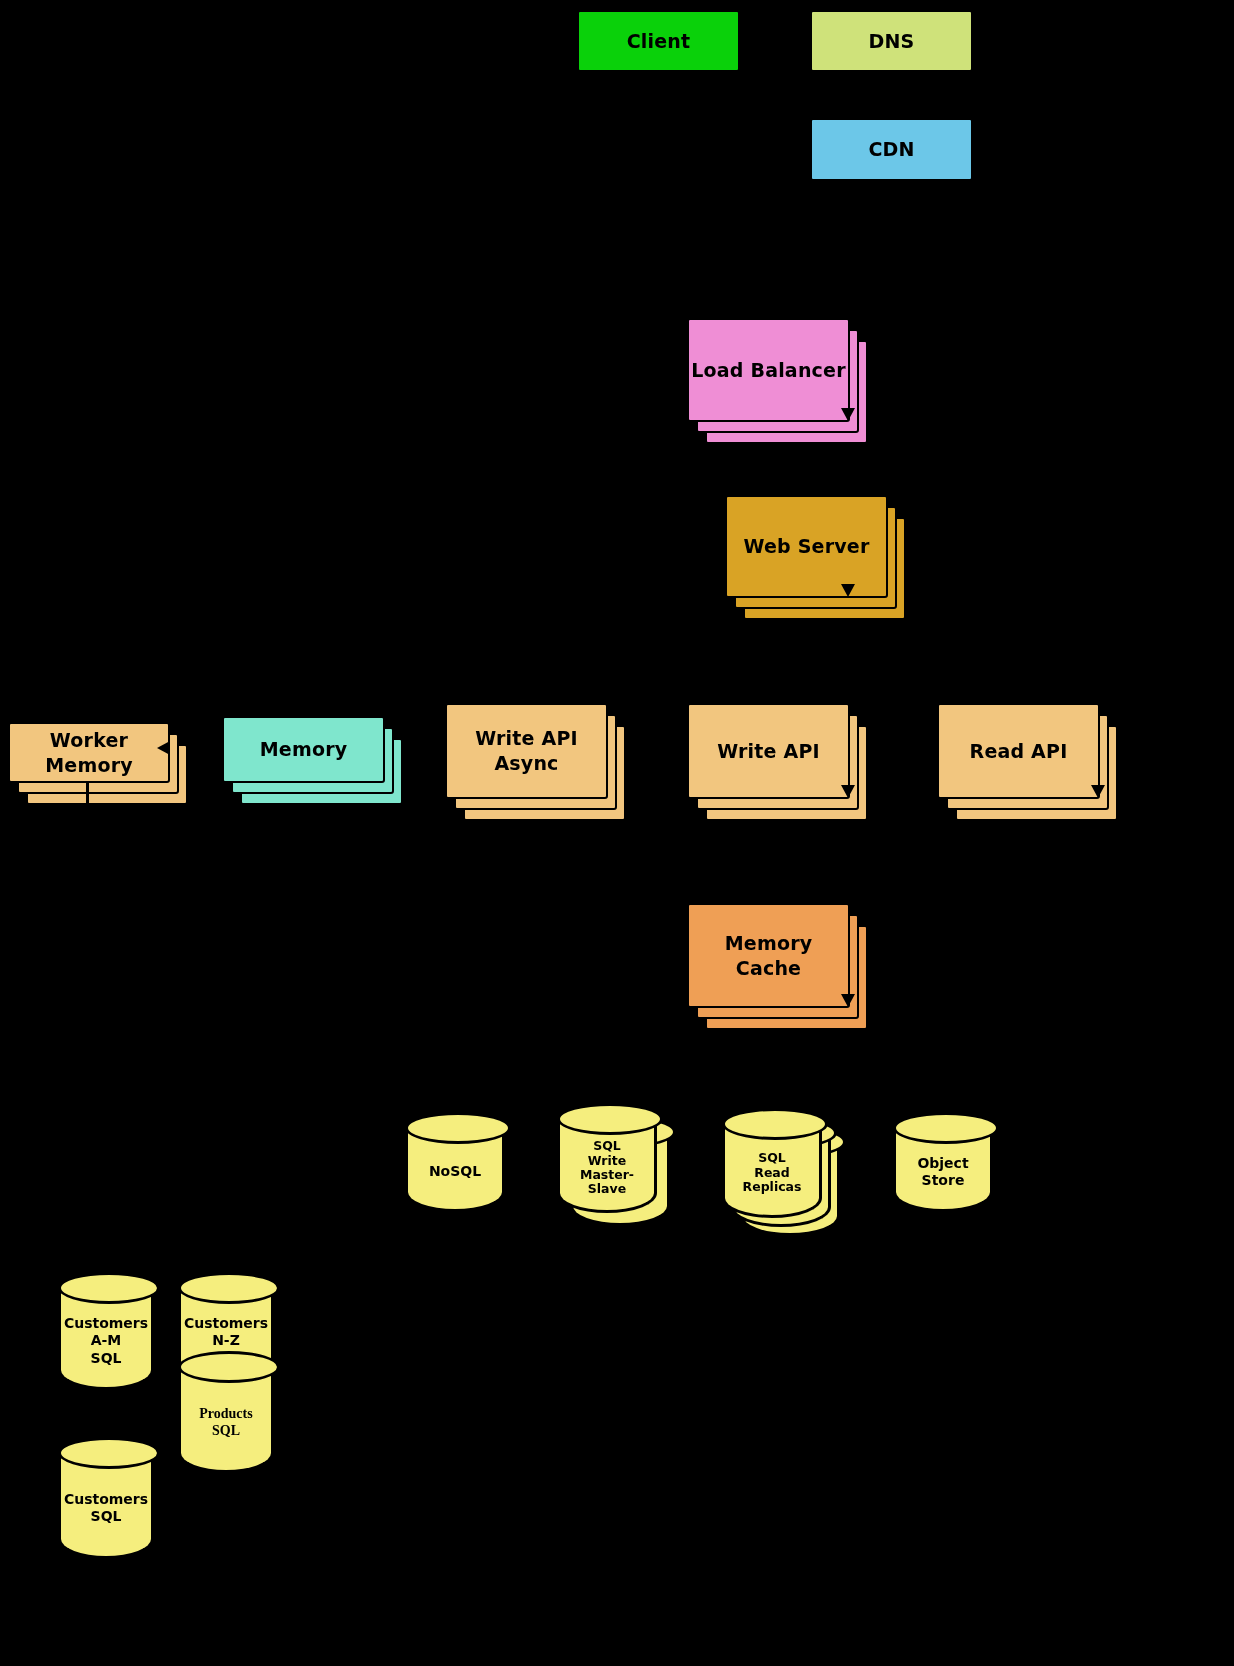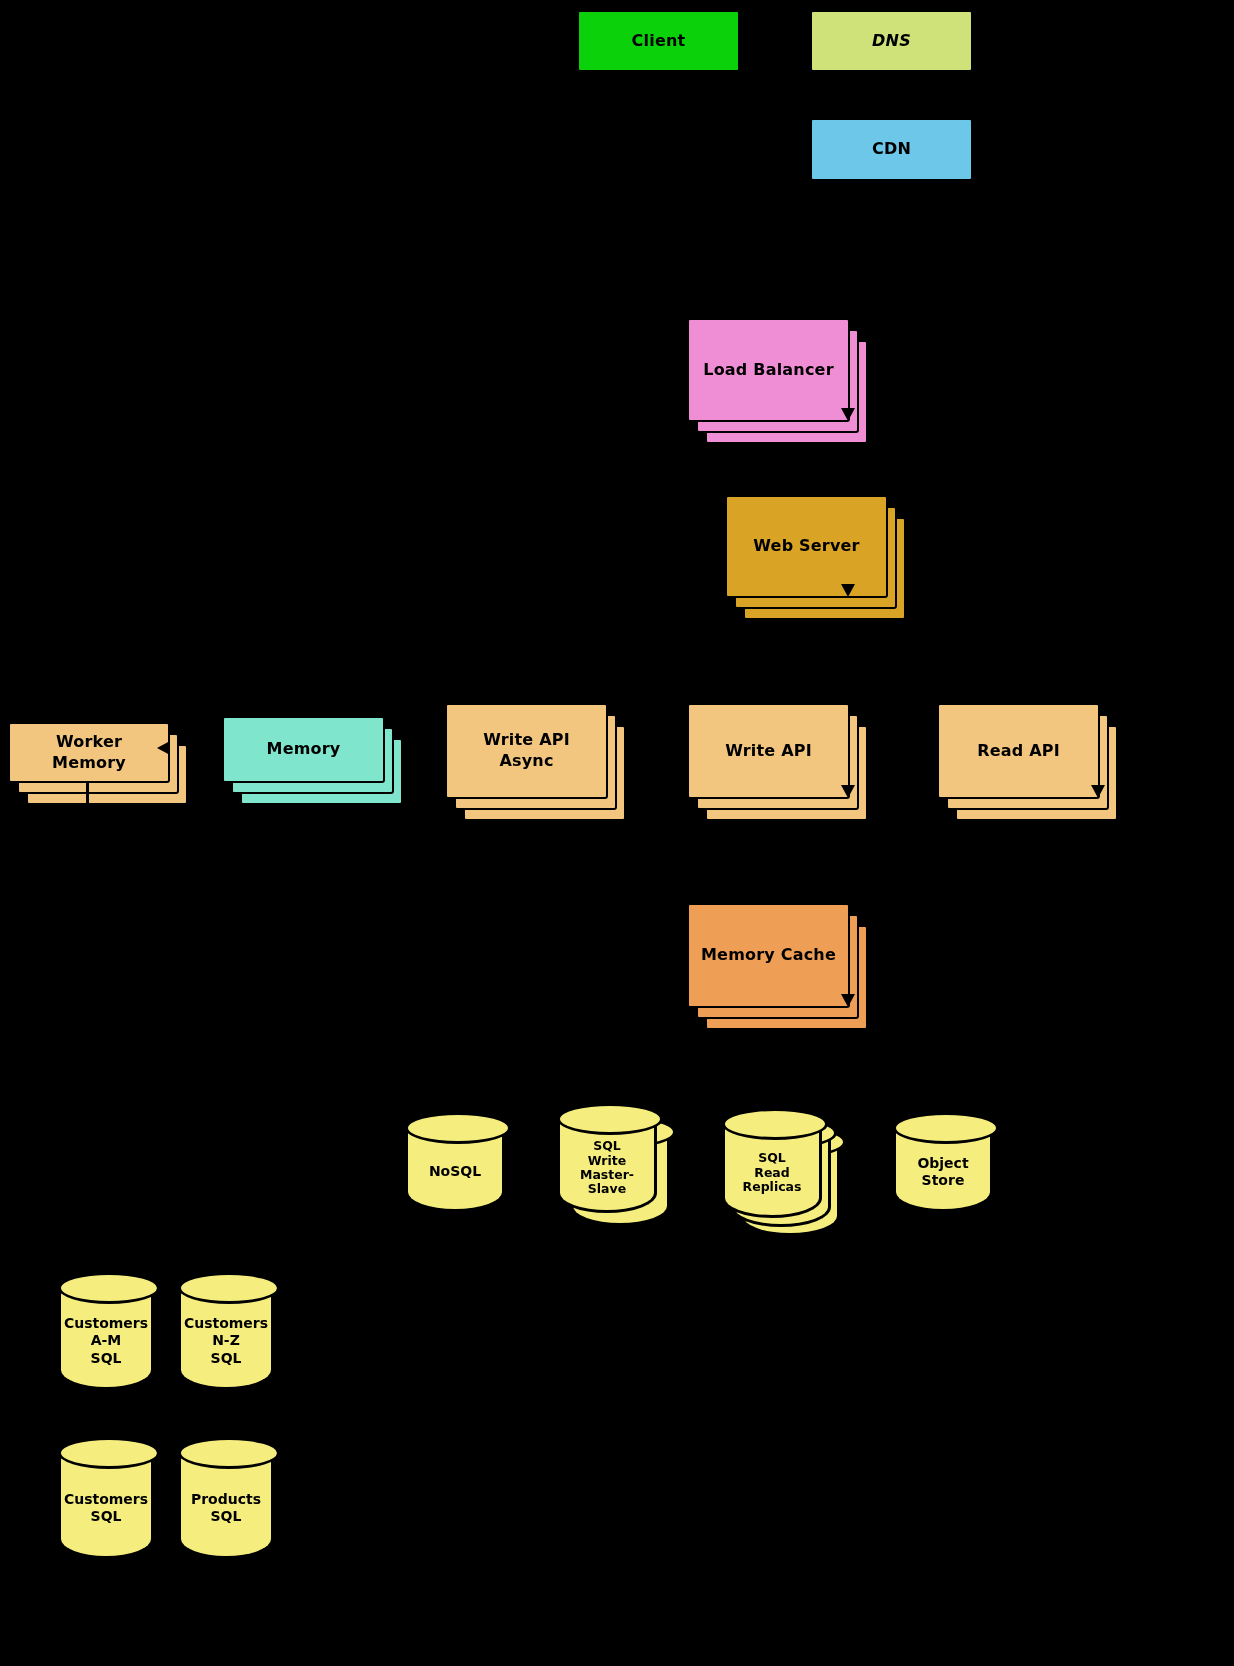--- a/index.html
+++ b/index.html
@@ -16,21 +16,21 @@
     border:2px solid #000; border-radius:3px;
   }
   .layer.l1 { transform:translate(9px,11px); }
   .layer.l2 { transform:translate(18px,22px); }
   .box {
     position:absolute; inset:0; background:var(--node-color,#ccc);
     border:2px solid #000; border-radius:3px;
     display:flex; align-items:center; justify-content:center; text-align:center;
   }
   .box-label {
-    font-weight:700; font-size:16px; color:#000;
+    font-weight:700; font-size:19px; color:#000;
     white-space:pre-line; line-height:1.3; letter-spacing:0.2px;
   }
 
   
   .cylwrap { position:absolute; }
   .cyl {
     position:absolute; left:0; right:0; top:13px; bottom:0;
     background:var(--node-color,#f5ee7e);
     border:3px solid #000; border-top:none;
     border-radius:0 0 50% 50% / 0 0 20px 20px;
@@ -68,21 +68,21 @@
 <body style="background: rgb(0, 0, 0);">
 
 <div class="canvas">
 
   <div class="node" style="left: 577px; top: 10px; width: 163px; height: 62px; --node-color: #0ad10a;">
     <div class="box">
       <span class="box-label">Client</span>
     </div>
   </div>
 
-  <div class="node" style="left: 810px; top: 10px; width: 163px; height: 62px; font-style: italic; --node-color: #cfe27a;">
+  <div class="node" style="left: 810px; top: 10px; width: 163px; height: 62px; --node-color: #cfe27a;">
     <div class="box">
       <span class="box-label">DNS</span>
     </div>
   </div>
 
   <div class="node" style="left: 810px; top: 118px; width: 163px; height: 63px; --node-color: #6cc7e8;">
     <div class="box">
       <span class="box-label">CDN</span>
     </div>
   </div>
@@ -207,21 +207,21 @@
     </div>
   </div>
 
   <div class="cylwrap" style="left: 58px; top: 1437px; width: 96px; height: 122px; --node-color: #f5ee7e;">
     <div class="cyl">
       <span class="cyl-label">Customers
 SQL</span>
     </div>
   </div>
 
-  <div class="cylwrap" style="left: 178px; top: 1437px; width: 96px; height: 122px; --node-color: #f5ee7e;">
+  <div class="cylwrap" style="left: 178px; top: 1351px; width: 96px; height: 122px; font-family: Liberation Serif, serif; --node-color: #f5ee7e;">
     <div class="cyl">
       <span class="cyl-label">Products
 SQL</span>
     </div>
   </div>
 
   <div class="arrow-down" style="left:841px; top:408px;"></div>
   <div class="arrow-down" style="left:841px; top:584px;"></div>
   <div class="arrow-down" style="left:841px; top:785px;"></div>
   <div class="arrow-down" style="left:1091px; top:785px;"></div>

